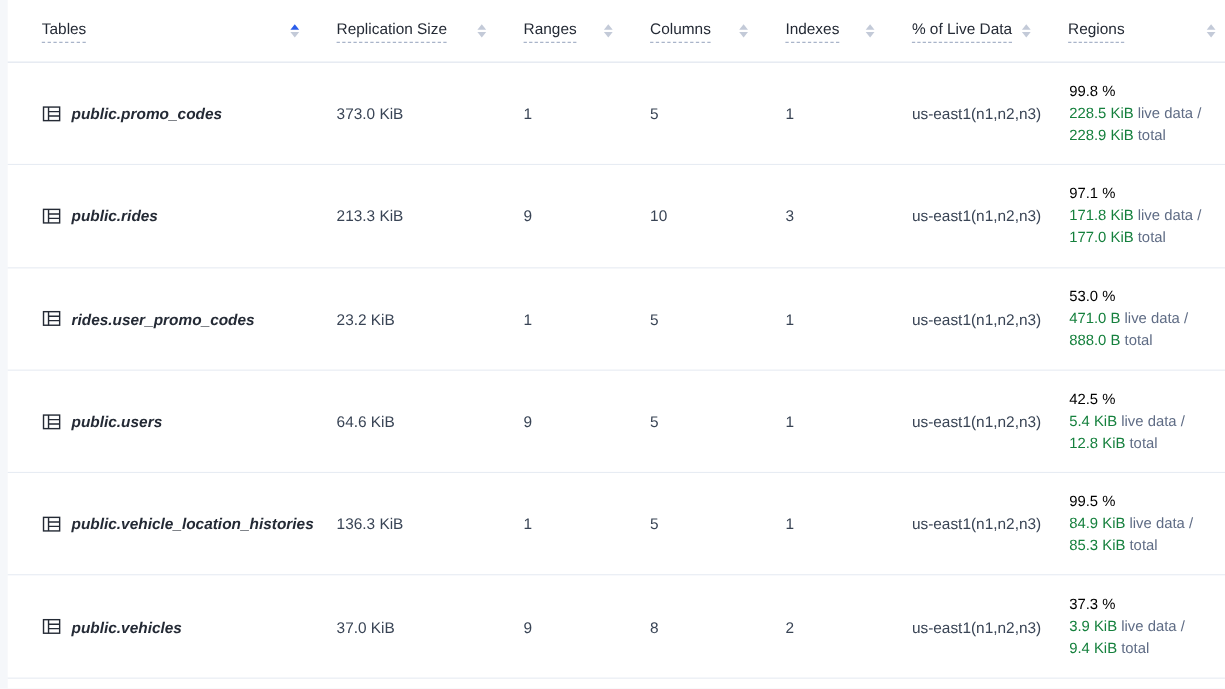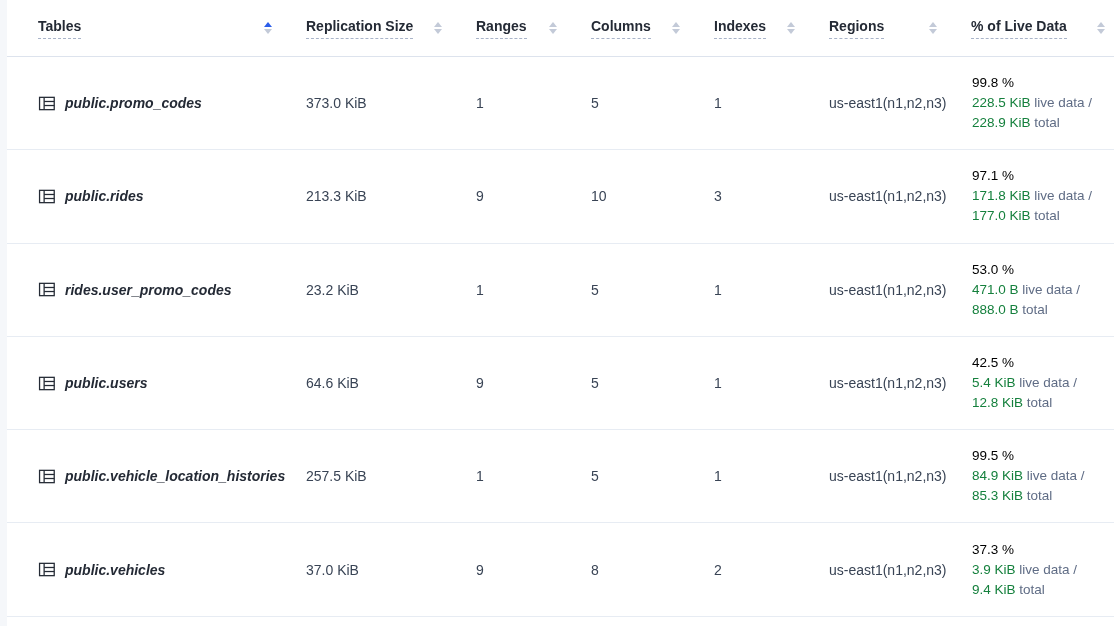--- a/index.html
+++ b/index.html
@@ -23,21 +23,21 @@
   .thead {
     height: 57px;
     border-bottom: 1px solid #dde3ed;
   }
   .th {
     display: flex; align-items: center;
     height: 100%;
     padding-left: 6px;
     cursor: pointer;
     color: #242a35;
-    font-size: 14px; font-weight: 700;
+    font-size: 14px; font-weight: 400;
   }
   .th:first-child { padding-left: 31px; }
   .th-label {
     border-bottom: 1px dashed #a9b4c9;
     padding-bottom: 4px;
     line-height: 16px;
     white-space: nowrap;
   }
   .caret {
     margin-left: auto; margin-right: 28px;
@@ -111,28 +111,28 @@
         </span>
     </div>
     <div class="th">
       <span class="th-label">Indexes</span>
       <span class="caret">
           <i class="up"></i>
           <i class="down"></i>
         </span>
     </div>
     <div class="th">
+      <span class="th-label">% of Live Data</span>
+      <span class="caret">
+          <i class="up"></i>
+          <i class="down"></i>
+        </span>
+    </div>
+    <div class="th">
       <span class="th-label">Regions</span>
-      <span class="caret">
-          <i class="up"></i>
-          <i class="down"></i>
-        </span>
-    </div>
-    <div class="th">
-      <span class="th-label">% of Live Data</span>
       <span class="caret">
           <i class="up"></i>
           <i class="down"></i>
         </span>
     </div>
   </div>
 
   <div>
   <div class="grid-row tr">
     <div class="td td-name">
@@ -235,21 +235,21 @@
       <span class="tbl-icon">
         <svg width="18" height="17" viewBox="0 0 16 16" fill="none" stroke="#242a35" stroke-width="1.2">
           <rect x="1" y="2.2" width="13.8" height="11.6"></rect>
           <line x1="5.3" y1="2.2" x2="5.3" y2="13.8"></line>
           <line x1="5.3" y1="6.1" x2="14.8" y2="6.1"></line>
           <line x1="5.3" y1="9.9" x2="14.8" y2="9.9"></line>
         </svg>
       </span>
       <span class="name">public.vehicle_location_histories</span>
     </div>
-    <div class="td">257.5 KiB</div>
+    <div class="td">136.3 KiB</div>
     <div class="td">1</div>
     <div class="td">5</div>
     <div class="td">1</div>
     <div class="td">us-east1(n1,n2,n3)</div>
     <div class="td td-live">
       <div class="live-pct">99.5 %</div>
       <div><span class="live-val">84.9 KiB</span> <span class="live-muted">live data /</span></div>
       <div><span class="live-val">85.3 KiB</span> <span class="live-muted">total</span></div>
     </div>
   </div>

